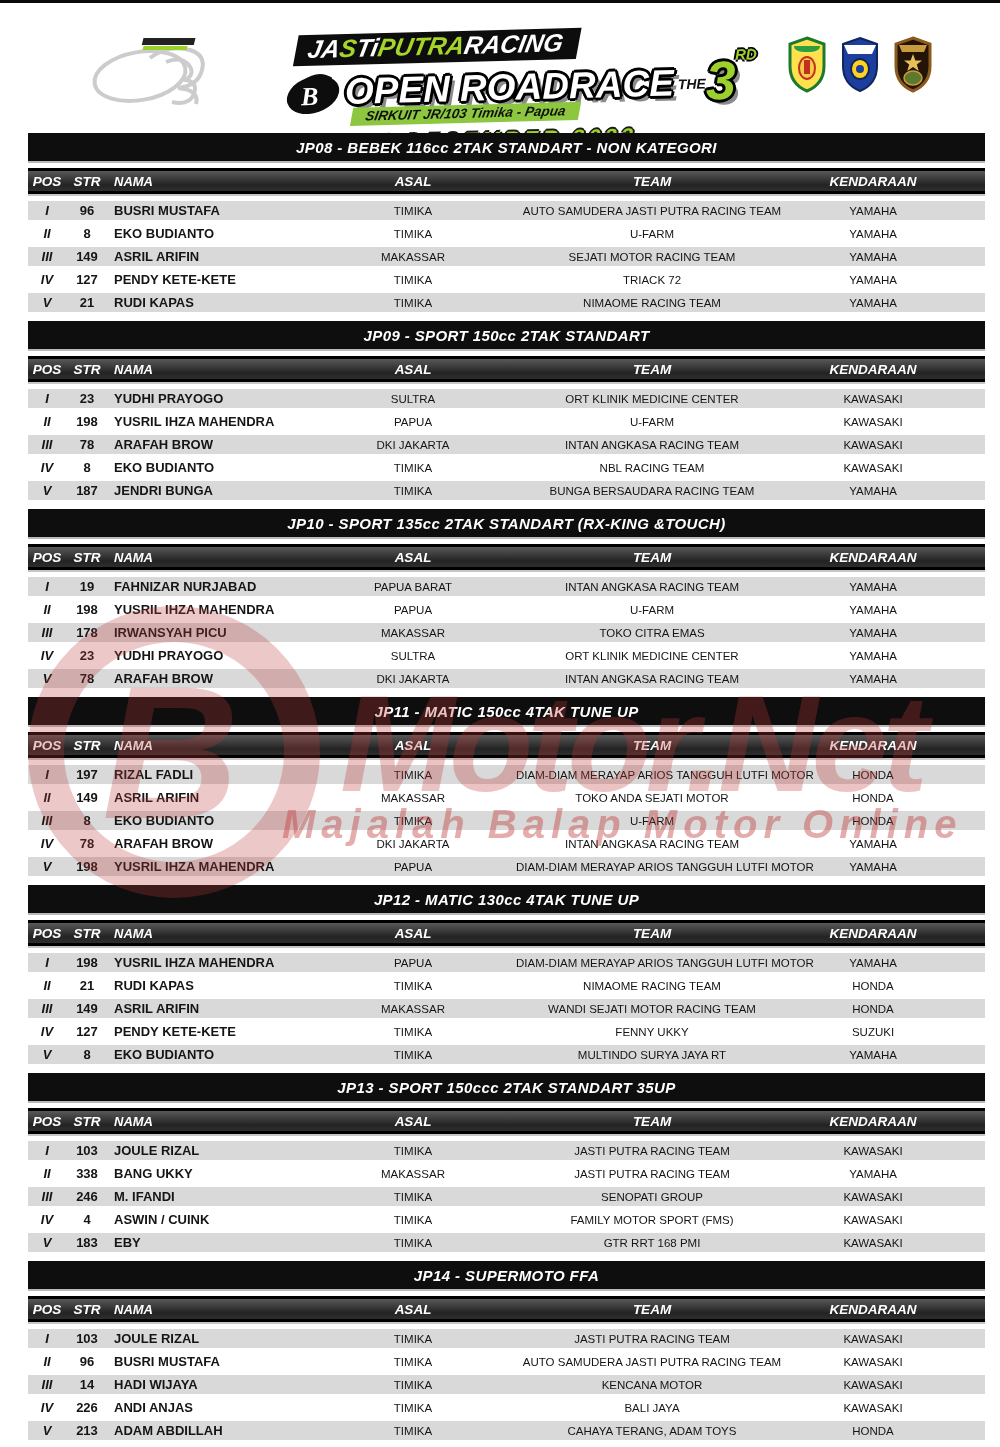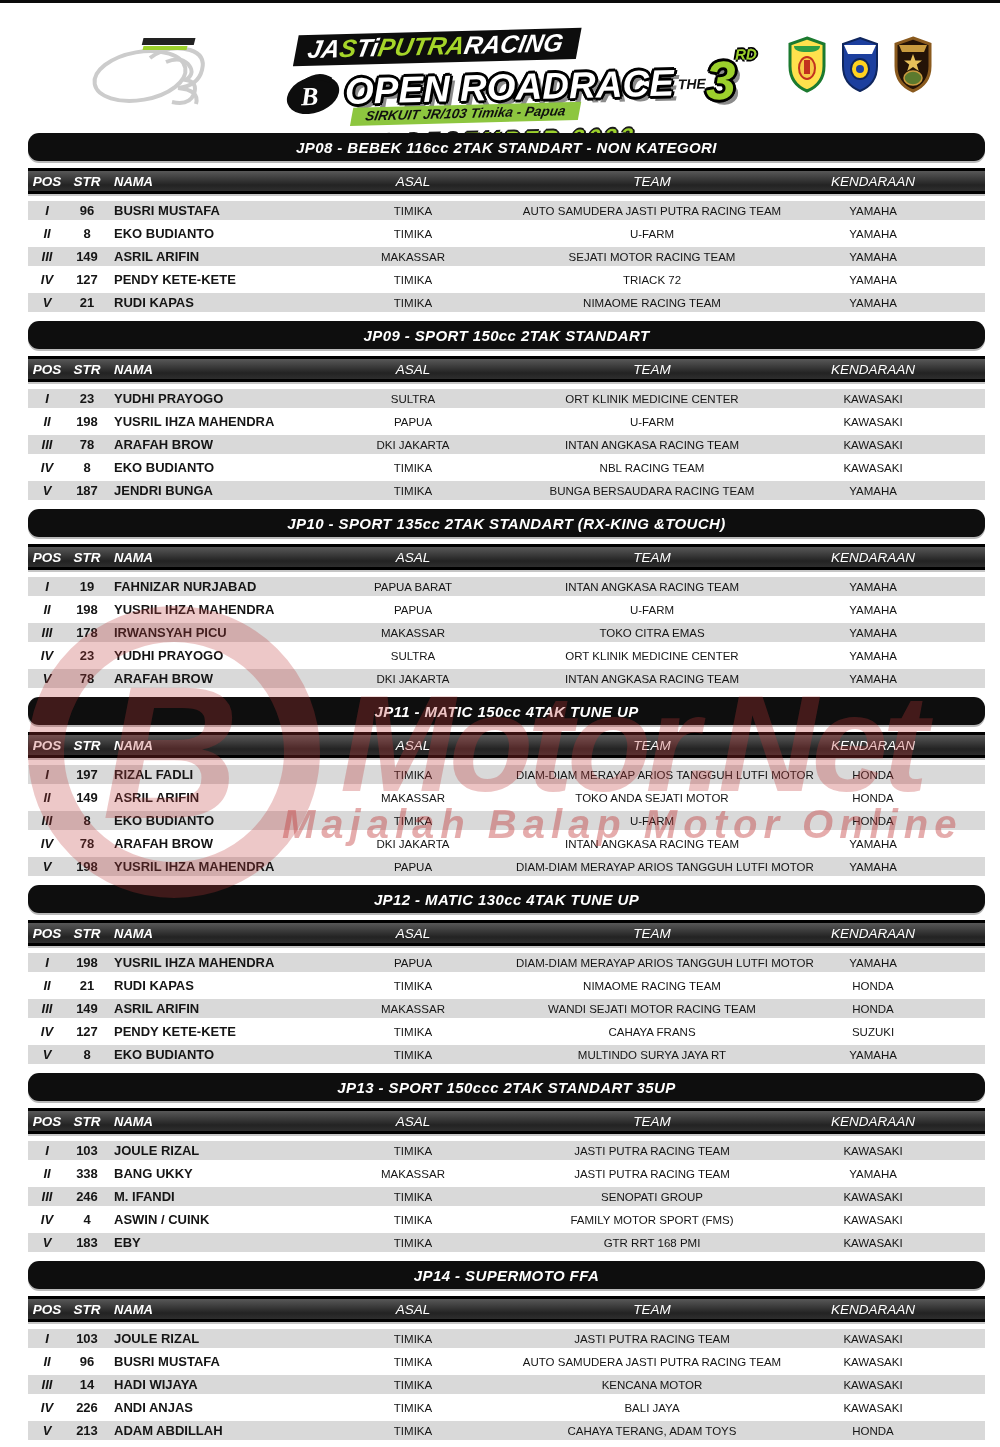--- a/index.html
+++ b/index.html
@@ -33,27 +33,27 @@
   .el-line4{margin:5px 0 0 52px;font-size:22px;font-weight:900;font-style:italic;color:#9cd12c;
             letter-spacing:4px;white-space:nowrap;transform:skewX(-8deg);
             text-shadow:-2px 0 0 #1a1a1a,2px 0 0 #1a1a1a,0 -2px 0 #1a1a1a,0 2px 0 #1a1a1a,
                         -1px -1px 0 #1a1a1a,1px 1px 0 #1a1a1a;}
   .badges{position:absolute;left:787px;top:36px;display:flex;gap:13px;align-items:flex-start;}
 
   
   .content{position:absolute;left:28px;top:133px;width:957px;}
   .race-section{margin-bottom:9px;}
   .title-bar{height:28px;background:#0e0e0e;display:flex;align-items:center;justify-content:center;
-             box-shadow:0 2px 0 #b9b9b9;margin-bottom:7px;border-radius:11px;}
+             box-shadow:0 2px 0 #b9b9b9;margin-bottom:7px;}
   .title-text{color:#fff;font-size:15px;font-weight:bold;font-style:italic;letter-spacing:.4px;}
   .col-header{display:flex;align-items:center;height:20px;
               background:linear-gradient(#585858,#232323 70%,#2e2e2e);
               border-top:3px solid #000;border-bottom:3px solid #000;
               box-shadow:0 2px 0 #c6c6c6;margin-bottom:7px;}
-  .col-header .c{color:#fff;font-size:13.5px;font-weight:normal;font-style:italic;}
+  .col-header .c{color:#fff;font-size:13.5px;font-weight:bold;font-style:italic;}
   .rows .row{display:flex;align-items:center;height:19px;margin-bottom:4px;}
   .rows .row.odd{background:#d9d9d9;}
   .rows .row.even{background:#ffffff;}
   .c{display:block;white-space:nowrap;overflow:visible;color:#151515;}
   .c.pos{width:38px;text-align:center;font-style:italic;font-weight:bold;font-size:13px;}
   .c.str{width:42px;text-align:center;font-weight:bold;font-size:13px;}
   .c.nama{width:196px;text-align:left;padding-left:6px;font-weight:bold;font-size:13px;}
   .c.asal{width:206px;text-align:center;font-size:11.5px;}
   .c.team{width:272px;text-align:center;font-size:11.5px;}
   .c.kend{width:170px;text-align:center;font-size:11.5px;}
@@ -417,21 +417,21 @@
         <span class="c asal">MAKASSAR</span>
         <span class="c team">WANDI SEJATI MOTOR RACING TEAM</span>
         <span class="c kend">HONDA</span>
         <span class="c fill"></span>
       </div>
           <div class="row even">
         <span class="c pos">IV</span>
         <span class="c str">127</span>
         <span class="c nama">PENDY KETE-KETE</span>
         <span class="c asal">TIMIKA</span>
-        <span class="c team">CAHAYA FRANS</span>
+        <span class="c team">FENNY UKKY</span>
         <span class="c kend">SUZUKI</span>
         <span class="c fill"></span>
       </div>
           <div class="row odd">
         <span class="c pos">V</span>
         <span class="c str">8</span>
         <span class="c nama">EKO BUDIANTO</span>
         <span class="c asal">TIMIKA</span>
         <span class="c team">MULTINDO SURYA JAYA RT</span>
         <span class="c kend">YAMAHA</span>

